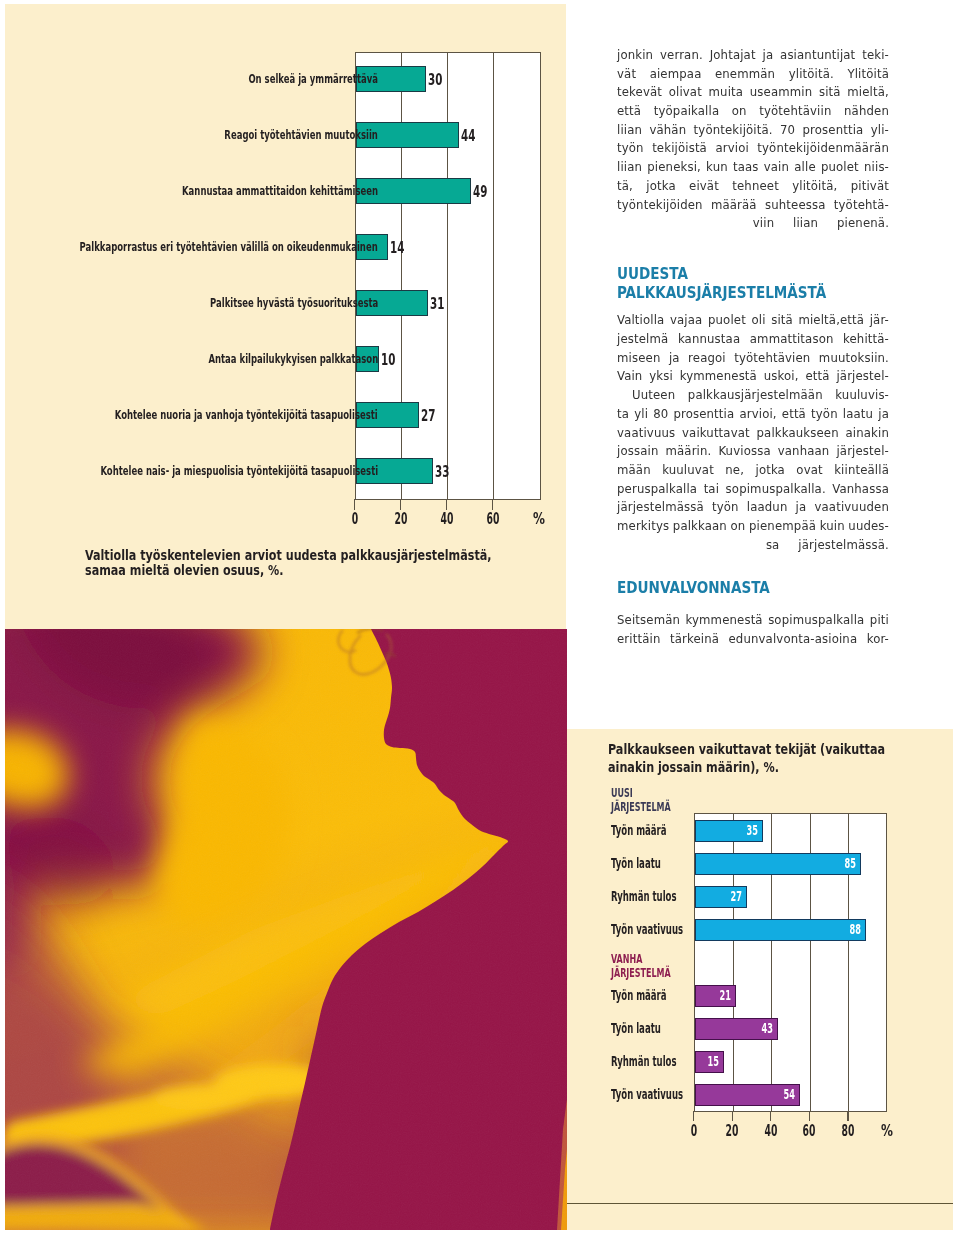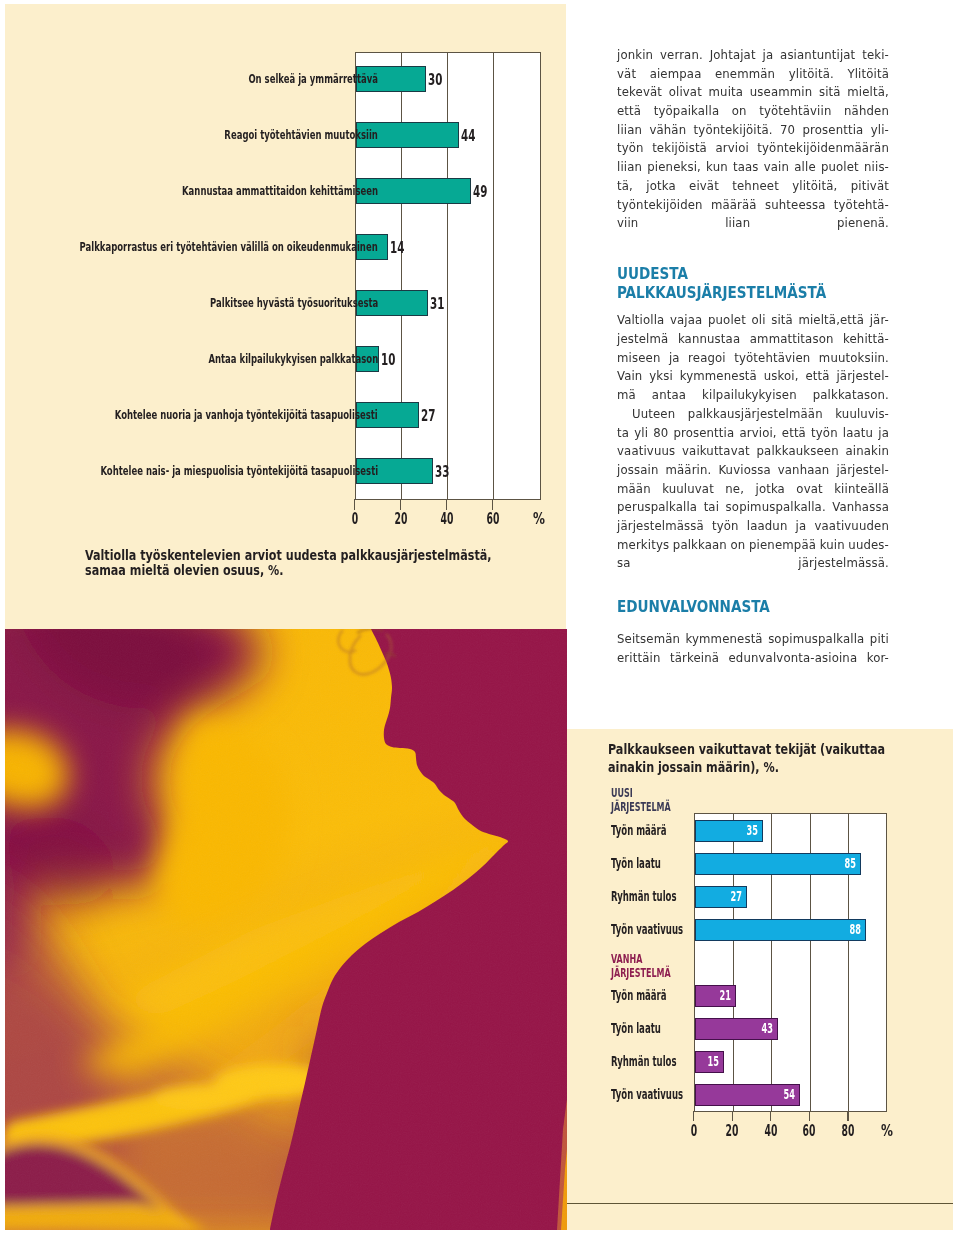--- a/index.html
+++ b/index.html
@@ -34,21 +34,21 @@
               font-family:"DejaVu Sans Condensed","DejaVu Sans",sans-serif;font-weight:bold;
               font-size:14.2px;line-height:14.6px;color:#231F20;white-space:nowrap;
               transform:scaleX(0.875);transform-origin:0 0;}
 
   
   .col{position:absolute;left:617px;top:46px;width:272px;}
   .col .para{margin:0;font-family:"DejaVu Sans Condensed","DejaVu Sans",sans-serif;
          font-size:13px;line-height:18.7px;color:#333333;letter-spacing:0.15px;}
   .col .para .ln{display:flex;justify-content:space-between;white-space:pre;
          height:18.7px;align-items:baseline;}
-  .col .para .ln.last{justify-content:space-between;}
+  .col .para .ln.last{justify-content:flex-end;gap:15px;}
   .col .para .ln .w{white-space:pre;}
   .col .para .ln.ind{padding-left:15px;}
   .col h2{margin:0;font-family:"DejaVu Sans Condensed","DejaVu Sans",sans-serif;
           font-weight:bold;font-size:16.4px;line-height:19px;color:#1B7EA8;
           letter-spacing:0px;transform:scaleX(0.92);transform-origin:0 50%;
           white-space:nowrap;}
   .col h2.h-uudesta{padding-top:31px;padding-bottom:9.5px;}
   .col h2.h-edun{padding-top:24px;padding-bottom:14px;}
 
   
@@ -260,21 +260,20 @@
       </div>
     <h2 class="h-uudesta">
       <div>UUDESTA</div>
       <div>PALKKAUSJÄRJESTELMÄSTÄ</div>
     </h2>
     <div class="para">
         <div class="ln"><span class="w">Valtiolla</span><span class="w">vajaa</span><span class="w">puolet</span><span class="w">oli</span><span class="w">sitä</span><span class="w">mieltä,että</span><span class="w">jär-</span></div>
         <div class="ln"><span class="w">jestelmä</span><span class="w">kannustaa</span><span class="w">ammattitason</span><span class="w">kehittä-</span></div>
         <div class="ln"><span class="w">miseen</span><span class="w">ja</span><span class="w">reagoi</span><span class="w">työtehtävien</span><span class="w">muutoksiin.</span></div>
         <div class="ln"><span class="w">Vain</span><span class="w">yksi</span><span class="w">kymmenestä</span><span class="w">uskoi,</span><span class="w">että</span><span class="w">järjestel-</span></div>
-        <div class="ln last"><span class="w">mä </span><span class="w">antaa </span><span class="w">kilpailukykyisen </span><span class="w">palkkatason.</span></div>
       </div>
     <div class="para">
         <div class="ln ind"><span class="w">Uuteen</span><span class="w">palkkausjärjestelmään</span><span class="w">kuuluvis-</span></div>
         <div class="ln"><span class="w">ta</span><span class="w">yli</span><span class="w">80</span><span class="w">prosenttia</span><span class="w">arvioi,</span><span class="w">että</span><span class="w">työn</span><span class="w">laatu</span><span class="w">ja</span></div>
         <div class="ln"><span class="w">vaativuus</span><span class="w">vaikuttavat</span><span class="w">palkkaukseen</span><span class="w">ainakin</span></div>
         <div class="ln"><span class="w">jossain</span><span class="w">määrin.</span><span class="w">Kuviossa</span><span class="w">vanhaan</span><span class="w">järjestel-</span></div>
         <div class="ln"><span class="w">mään</span><span class="w">kuuluvat</span><span class="w">ne,</span><span class="w">jotka</span><span class="w">ovat</span><span class="w">kiinteällä</span></div>
         <div class="ln"><span class="w">peruspalkalla</span><span class="w">tai</span><span class="w">sopimuspalkalla.</span><span class="w">Vanhassa</span></div>
         <div class="ln"><span class="w">järjestelmässä</span><span class="w">työn</span><span class="w">laadun</span><span class="w">ja</span><span class="w">vaativuuden</span></div>
         <div class="ln"><span class="w">merkitys</span><span class="w">palkkaan</span><span class="w">on</span><span class="w">pienempää</span><span class="w">kuin</span><span class="w">uudes-</span></div>

